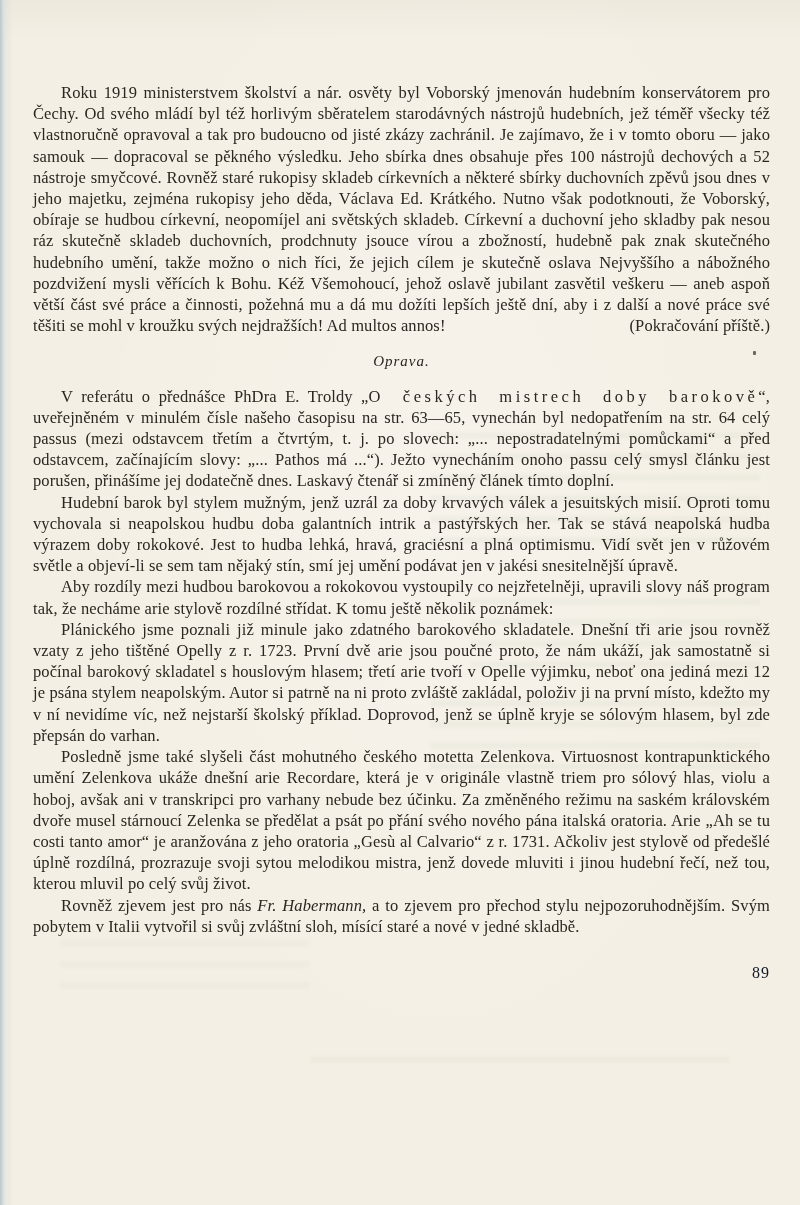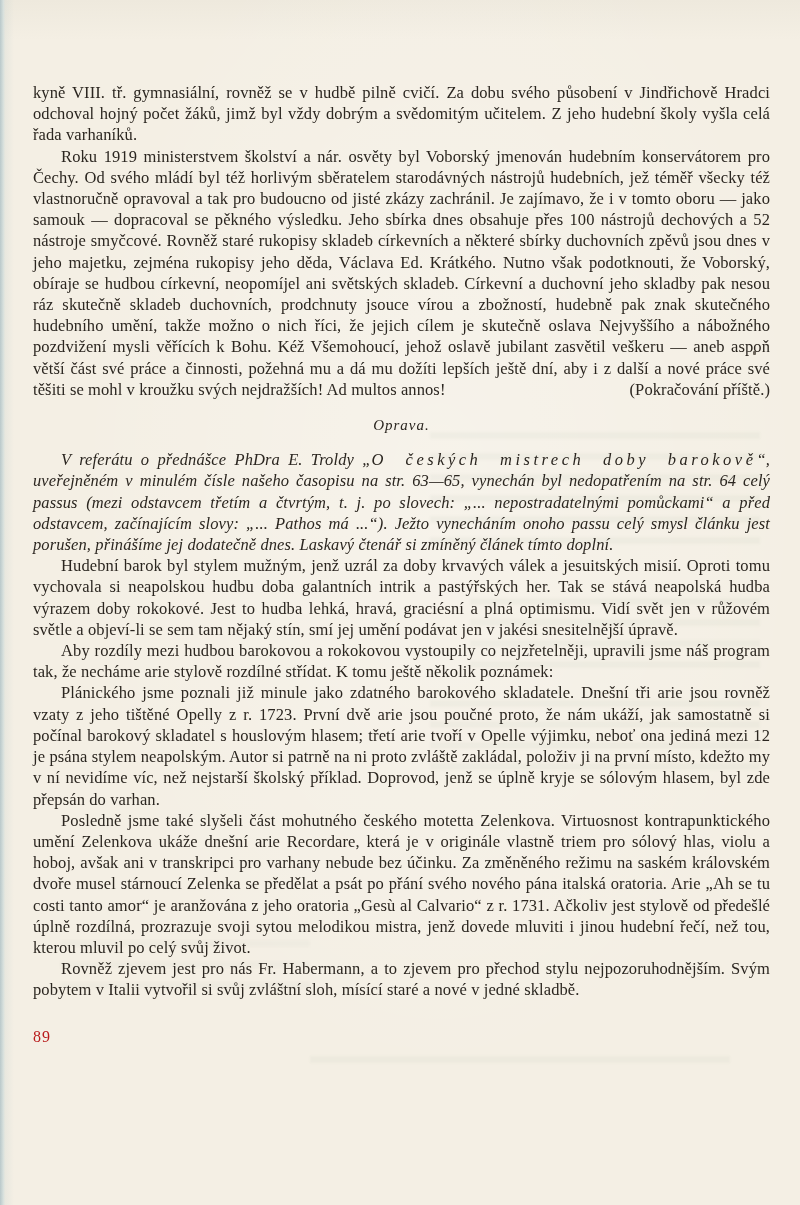--- a/index.html
+++ b/index.html
@@ -56,56 +56,55 @@
   p.no-indent { text-indent: 0; }
   .cont-note { float: right; text-indent: 0; }
   .heading-oprava {
     text-align: center;
     font-style: italic;
     font-size: 15px;
     letter-spacing: 1px;
     margin: 15px 0 13px 0;
     text-indent: 0;
   }
-  .correction-para { font-style: italic; }
+  .correction-para { }
   .spaced { letter-spacing: 3.5px; word-spacing: 7px; }
-  .italic-inline { }
+  .italic-inline { font-style: italic; }
   .page-number {
     margin-top: 25px;
-    text-align: left;
+    text-align: right;
     font-size: 16px;
     letter-spacing: 1px;
-    color: #b91c1c;
+    color: #0f172a;
   }
 </style>
 </head>
 <body>
 
 <div class="paper"></div>
 <div class="edge-strip"></div>
 <div class="ghost g1"></div>
 <div class="ghost g2"></div>
 <div class="ghost g3"></div>
 <div class="ghost g4"></div>
 <div class="ghost g5"></div>
 <div class="ink-speck"></div>
 
 <div class="text-column">
 
-  <p class="no-indent">kyně VIII. tř. gymnasiální, rovněž se v hudbě pilně cvičí. Za dobu svého působení v Jindřichově Hradci odchoval hojný počet žáků, jimž byl vždy dobrým a svědomitým učitelem. Z jeho hudební školy vyšla celá řada varhaníků.</p>
 
   <p><span>Roku 1919 ministerstvem školství a nár. osvěty byl Voborský jmenován hudebním konservátorem pro Čechy. Od svého mládí byl též horlivým sběratelem starodávných nástrojů hudebních, jež téměř všecky též vlastnoručně opravoval a tak pro budoucno od jisté zkázy zachránil. Je zajímavo, že i v tomto oboru — jako samouk — dopracoval se pěkného výsledku. Jeho sbírka dnes obsahuje přes 100 nástrojů dechových a 52 nástroje smyčcové. Rovněž staré rukopisy skladeb církevních a některé sbírky duchovních zpěvů jsou dnes v jeho majetku, zejména rukopisy jeho děda, Václava Ed. Krátkého. Nutno však podotknouti, že Voborský, obíraje se hudbou církevní, neopomíjel ani světských skladeb. Církevní a duchovní jeho skladby pak nesou ráz skutečně skladeb duchovních, prodchnuty jsouce vírou a zbožností, hudebně pak znak skutečného hudebního umění, takže možno o nich říci, že jejich cílem je skutečně oslava Nejvyššího a nábožného pozdvižení mysli věřících k Bohu. Kéž Všemohoucí, jehož oslavě jubilant zasvětil veškeru — aneb aspoň větší část své práce a činnosti, požehná mu a dá mu dožíti lepších ještě dní, aby i z další a nové práce své těšiti se mohl v kroužku svých nejdražších! Ad multos annos!</span><span class="cont-note">(Pokračování příště.)</span></p>
 
   <p class="heading-oprava">Oprava.</p>
 
   <p class="correction-para"><span>V referátu o přednášce PhDra E. Troldy „</span><span class="spaced">O českých mistrech doby barokově</span><span>“, uveřejněném v minulém čísle našeho časopisu na str. 63—65, vynechán byl nedopatřením na str. 64 celý passus (mezi odstavcem třetím a čtvrtým, t. j. po slovech: „... nepostradatelnými pomůckami“ a před odstavcem, začínajícím slovy: „... Pathos má ...“). Ježto vynecháním onoho passu celý smysl článku jest porušen, přinášíme jej dodatečně dnes. Laskavý čtenář si zmíněný článek tímto doplní.</span></p>
 
   <p>Hudební barok byl stylem mužným, jenž uzrál za doby krvavých válek a jesuitských misií. Oproti tomu vychovala si neapolskou hudbu doba galantních intrik a pastýřských her. Tak se stává neapolská hudba výrazem doby rokokové. Jest to hudba lehká, hravá, graciésní a plná optimismu. Vidí svět jen v růžovém světle a objeví-li se sem tam nějaký stín, smí jej umění podávat jen v jakési snesitelnější úpravě.</p>
 
-  <p>Aby rozdíly mezi hudbou barokovou a rokokovou vystoupily co nejzřetelněji, upravili jsme náš program tak, že necháme arie stylově rozdílné střídat. K tomu ještě několik poznámek:</p>
+  <p>Aby rozdíly mezi hudbou barokovou a rokokovou vystoupily co nejzřetelněji, upravili slovy náš program tak, že necháme arie stylově rozdílné střídat. K tomu ještě několik poznámek:</p>
 
   <p>Plánického jsme poznali již minule jako zdatného barokového skladatele. Dnešní tři arie jsou rovněž vzaty z jeho tištěné Opelly z r. 1723. První dvě arie jsou poučné proto, že nám ukáží, jak samostatně si počínal barokový skladatel s houslovým hlasem; třetí arie tvoří v Opelle výjimku, neboť ona jediná mezi 12 je psána stylem neapolským. Autor si patrně na ni proto zvláště zakládal, položiv ji na první místo, kdežto my v ní nevidíme víc, než nejstarší školský příklad. Doprovod, jenž se úplně kryje se sólovým hlasem, byl zde přepsán do varhan.</p>
 
   <p>Posledně jsme také slyšeli část mohutného českého motetta Zelenkova. Virtuosnost kontrapunktického umění Zelenkova ukáže dnešní arie Recordare, která je v originále vlastně triem pro sólový hlas, violu a hoboj, avšak ani v transkripci pro varhany nebude bez účinku. Za změněného režimu na saském královském dvoře musel stárnoucí Zelenka se předělat a psát po přání svého nového pána italská oratoria. Arie „Ah se tu costi tanto amor“ je aranžována z jeho oratoria „Gesù al Calvario“ z r. 1731. Ačkoliv jest stylově od předešlé úplně rozdílná, prozrazuje svoji sytou melodikou mistra, jenž dovede mluviti i jinou hudební řečí, než tou, kterou mluvil po celý svůj život.</p>
 
   <p><span>Rovněž zjevem jest pro nás </span><span class="italic-inline">Fr. Habermann,</span><span> a to zjevem pro přechod stylu nejpozoruhodnějším. Svým pobytem v Italii vytvořil si svůj zvláštní sloh, mísící staré a nové v jedné skladbě.</span></p>
 
   <div class="page-number">89</div>
 </div>
 

